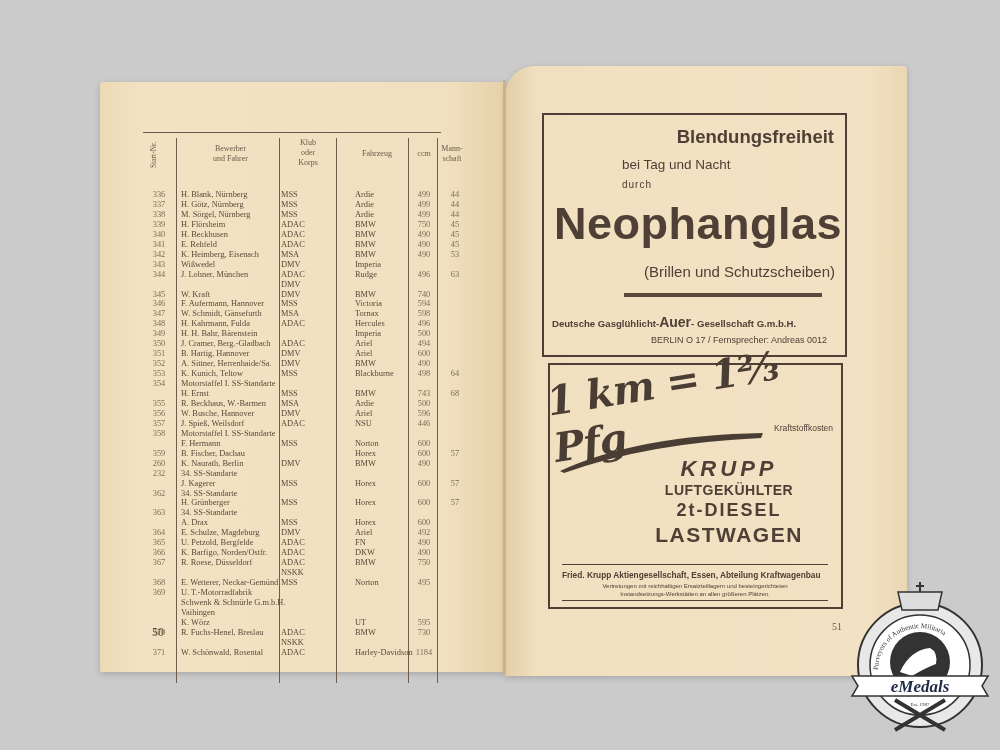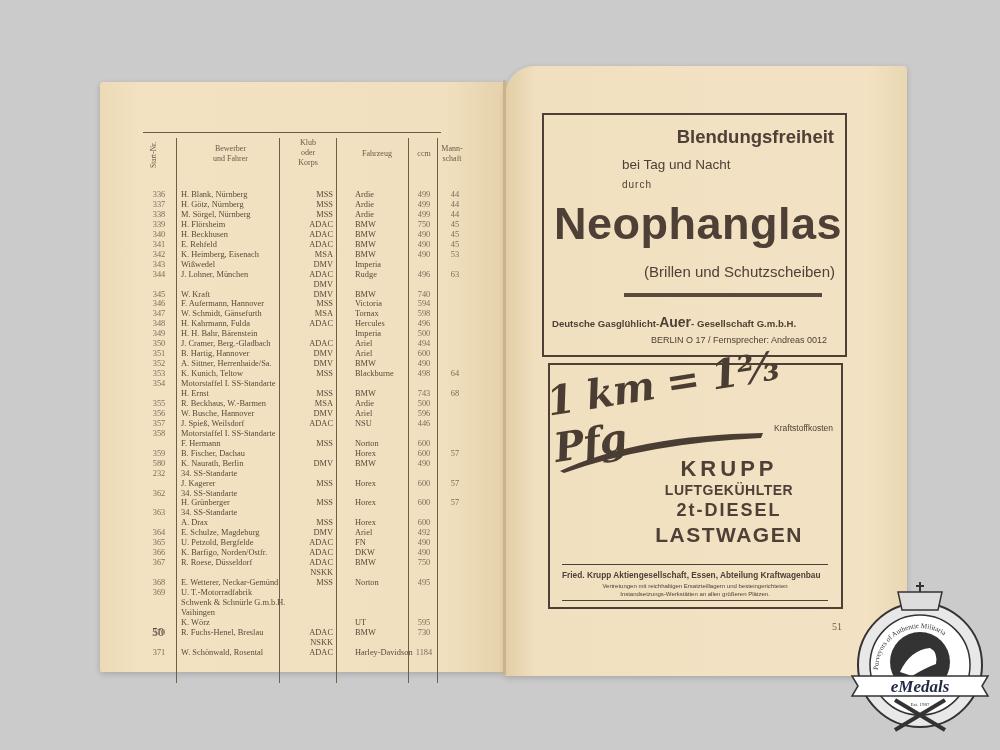--- a/index.html
+++ b/index.html
@@ -11,21 +11,21 @@
   
   .tbl{position:absolute;left:43px;top:50px;width:300px;font-size:8.4px;color:#5a4a3a;}
   .tbl .topline{position:absolute;left:0;top:0;width:298px;border-top:1.5px solid #6b5a4a;}
   .hdr{position:absolute;top:4px;left:0;height:46px;width:298px;font-size:8px;color:#6b5a4a;text-decoration:underline;}
   .hdr div{position:absolute;text-align:center;top:8px;line-height:10px;}
   .vline{position:absolute;border-left:1.3px solid #6d5d4b;}
   .row{position:absolute;left:0;height:10px;line-height:10px;white-space:nowrap;}
   .row span{position:absolute;}
   .c-nr{left:3px;width:26px;text-align:center;color:#7d6d5a;}
   .c-name{left:38px;}
-  .c-club{left:138px;width:52px;text-align:right;}
+  .c-club{left:138px;width:52px;text-align:left;}
   .c-veh{left:212px;}
   .c-ccm{left:268px;width:26px;text-align:center;color:#7d6d5a;}
   .c-team{left:298px;width:28px;text-align:center;color:#7d6d5a;font-family:Liberation Serif, serif;}
   .pno-left{position:absolute;left:52px;top:543px;font-size:12px;color:#5a4a3a;}
   .pno-right{position:absolute;left:327px;top:555px;font-size:10px;color:#6a5a4a;}
   
   .ad{position:absolute;border:2.5px solid #4e4036;font-family:"Liberation Sans",sans-serif;color:#4e4036;}
   #ad1{left:37px;top:47px;width:301px;height:240px;}
   #ad2{left:43px;top:297px;width:291px;height:242px;border-width:2px;}
   .a1-t1{position:absolute;right:11px;top:11px;font-size:18.5px;font-weight:bold;}
@@ -34,21 +34,21 @@
   .a1-t4{position:absolute;left:10px;top:83px;font-size:45px;font-weight:bold;letter-spacing:0.5px;}
   .a1-t5{position:absolute;right:10px;top:148px;font-size:15px;}
   .a1-bar{position:absolute;left:80px;top:178px;width:198px;height:4px;background:#5a4a3e;}
   .a1-t6{position:absolute;left:8px;top:199px;font-size:9.6px;font-weight:bold;white-space:nowrap;}
   .a1-t6 b{font-size:14px;}
   .a1-t7{position:absolute;right:18px;top:220px;font-size:9px;white-space:nowrap;}
   .a2-t1{position:absolute;left:8px;top:12px;font-size:40px;font-weight:bold;font-style:italic;transform:rotate(-9deg);transform-origin:left bottom;font-family:"DejaVu Serif",serif;color:#4a3d33;letter-spacing:-1px;}
   .a2-swoosh{position:absolute;left:8px;top:60px;width:210px;height:50px;}
   .a2-t2{position:absolute;right:8px;top:58px;font-size:8.5px;}
   .a2-krupp{position:absolute;right:12px;width:200px;text-align:center;font-weight:bold;}
-  .a2-k1{top:91px;font-size:22px;letter-spacing:4px;}
+  .a2-k1{top:91px;font-size:22px;letter-spacing:4px;font-style:italic;}
   .a2-k2{top:117px;font-size:14px;letter-spacing:0.5px;}
   .a2-k3{top:135px;font-size:18px;letter-spacing:2px;}
   .a2-k4{top:158px;font-size:21px;letter-spacing:1.5px;}
   .a2-line{position:absolute;left:12px;width:266px;border-top:1.5px solid #4e4036;}
   .a2-f1{position:absolute;left:12px;top:205px;font-size:8.3px;font-weight:bold;white-space:nowrap;}
   .a2-f2{position:absolute;left:20px;width:250px;text-align:center;font-size:6px;line-height:8px;}
   
   #logo{position:absolute;left:850px;top:580px;width:140px;height:165px;}
 </style>
 </head>
@@ -281,21 +281,21 @@
         </div>
         <div class="row" style="top: 316.7px;">
           <span class="c-nr">359</span>
           <span class="c-name">B. Fischer, Dachau</span>
           <span class="c-club"></span>
           <span class="c-veh">Horex</span>
           <span class="c-ccm">600</span>
           <span class="c-team">57</span>
         </div>
         <div class="row" style="top: 326.65px;">
-          <span class="c-nr">580</span>
+          <span class="c-nr">260</span>
           <span class="c-name">K. Naurath, Berlin</span>
           <span class="c-club">DMV</span>
           <span class="c-veh">BMW</span>
           <span class="c-ccm">490</span>
           <span class="c-team"></span>
         </div>
         <div class="row" style="top: 336.6px;">
           <span class="c-nr">232</span>
           <span class="c-name">34. SS-Standarte</span>
           <span class="c-club"></span>

